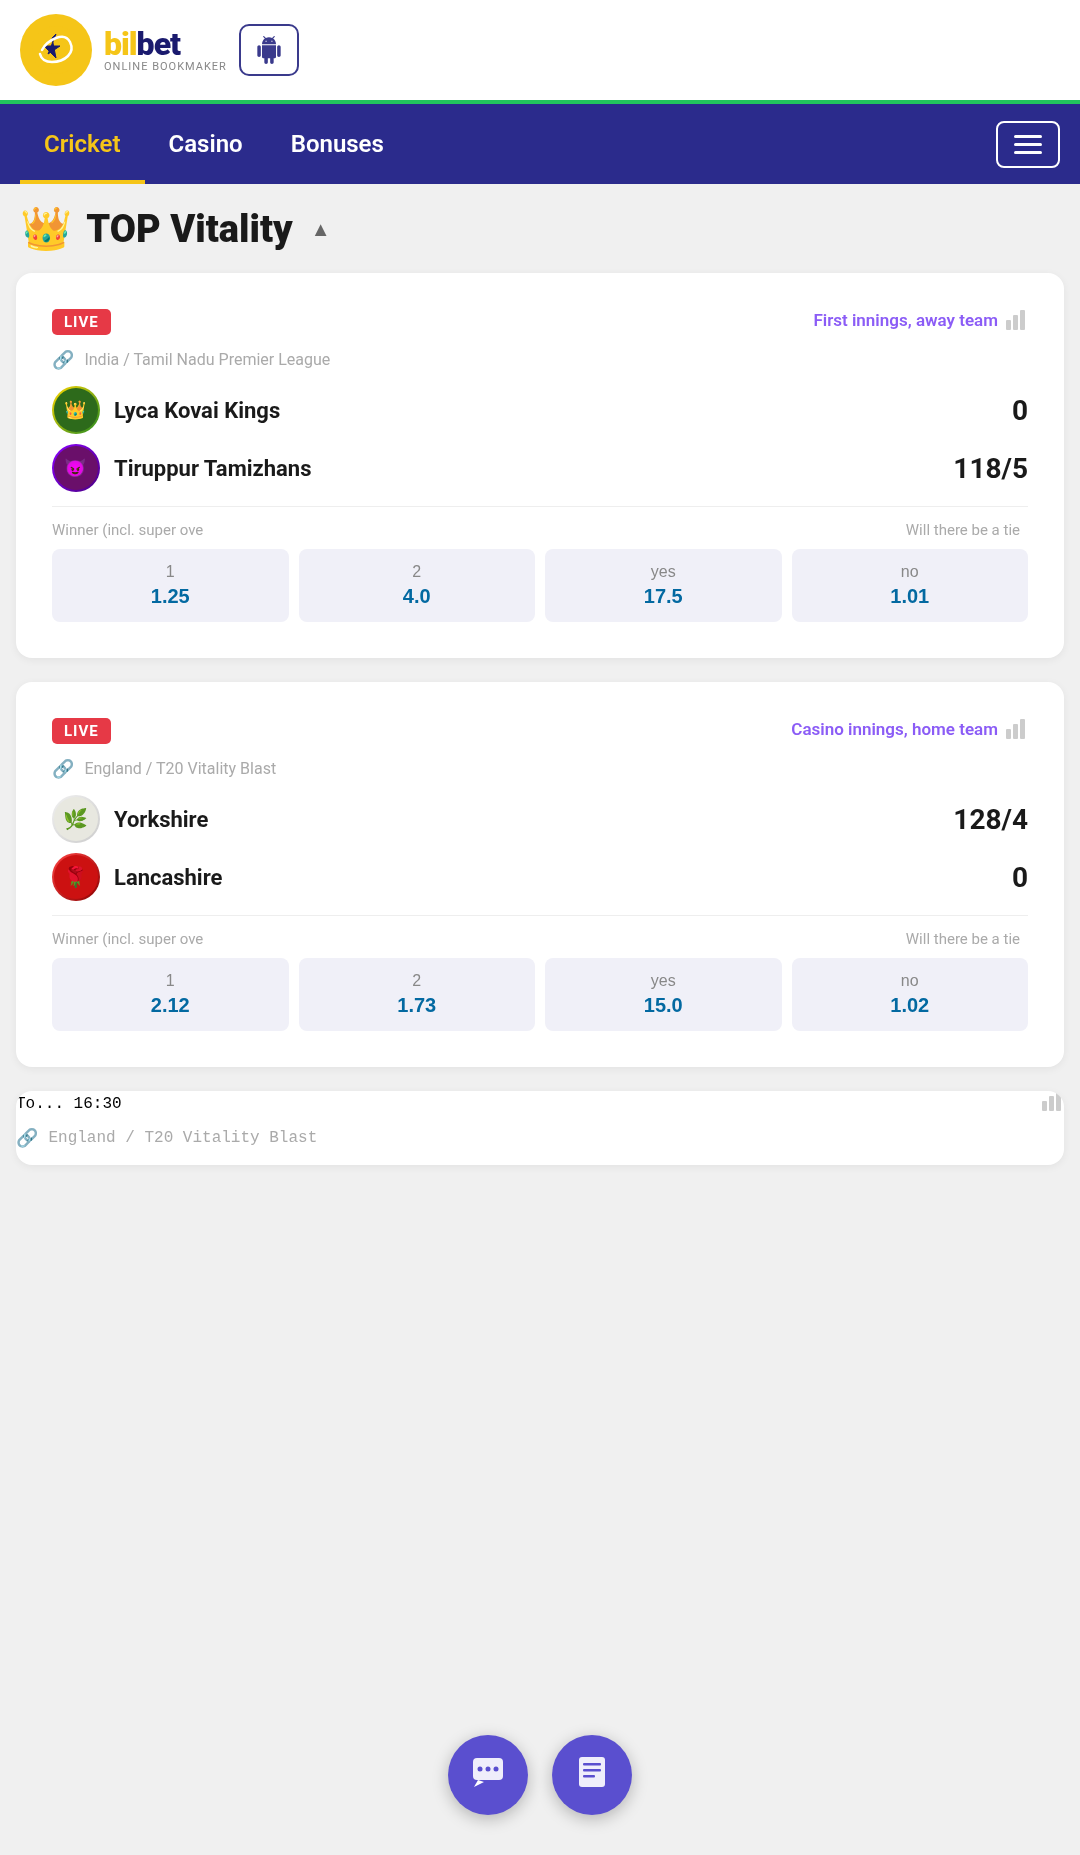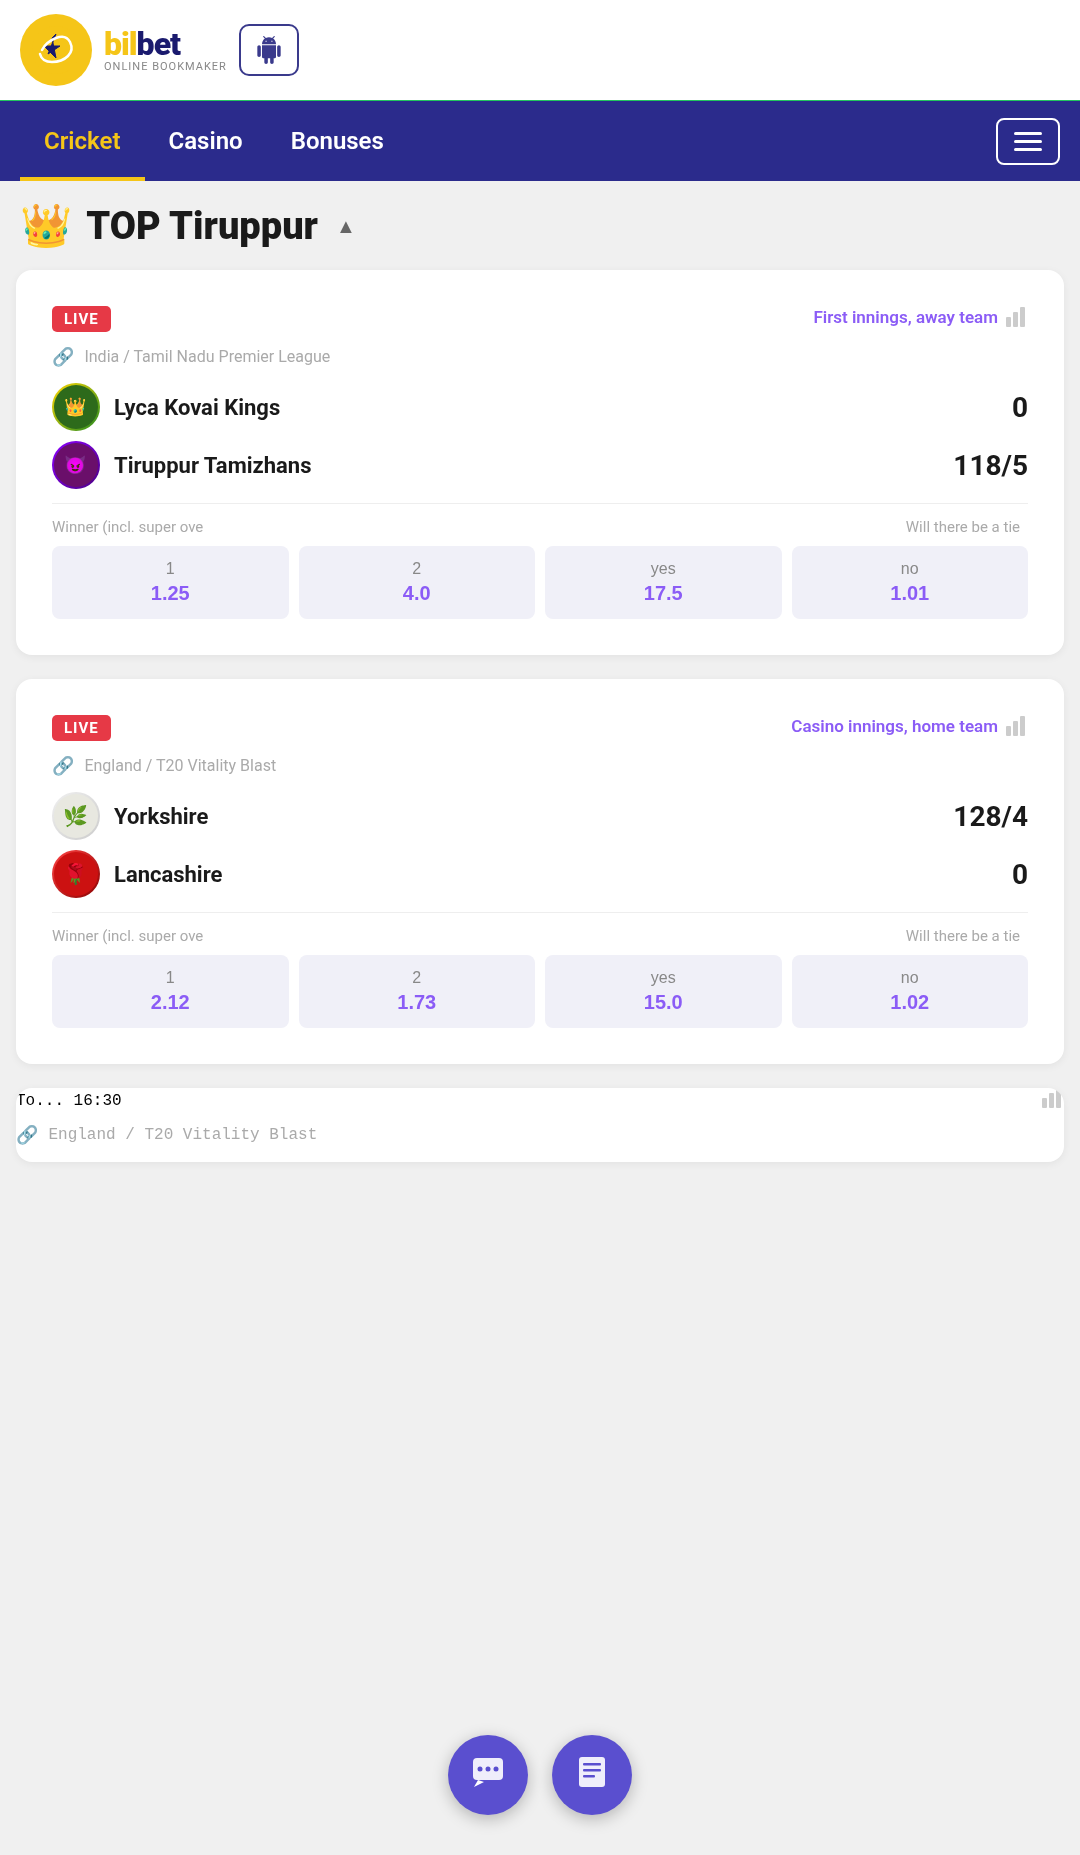--- a/index.html
+++ b/index.html
@@ -12,21 +12,21 @@
       margin: 0 auto;
     }
 
     
     .header {
       background: #ffffff;
       display: flex;
       align-items: center;
       justify-content: space-between;
       padding: 14px 20px;
-      border-bottom: 1px solid #22c55e;
+      border-bottom: 4px solid #22c55e;
     }
     .logo-area {
       display: flex;
       align-items: center;
       gap: 12px;
     }
     .logo-icon {
       width: 72px;
       height: 72px;
       background: #f5c518;
@@ -290,21 +290,21 @@
       cursor: pointer;
     }
     .bet-btn-label {
       font-size: 16px;
       color: #888;
       margin-bottom: 4px;
     }
     .bet-btn-odds {
       font-size: 20px;
       font-weight: 700;
-      color: #8b5cf6;
+      color: #0369a1;
     }
 
     
     .float-area {
       position: fixed;
       bottom: 40px;
       left: 50%;
       transform: translateX(-50%);
       display: flex;
       gap: 24px;
@@ -388,21 +388,21 @@
     <span></span>
     <span></span>
     <span></span>
   </button>
 </nav>
 
 <main class="main">
 
   <div class="section-title">
     <span class="crown-icon">👑</span>
-    <span class="section-title-text">TOP Tiruppur</span>
+    <span class="section-title-text">TOP Vitality</span>
     <span class="chevron-up">▲</span>
   </div>
 
   <div class="match-card">
     <div class="card-header">
       <span class="live-badge">LIVE</span>
       <div class="innings-info">
         <span>First innings, away team</span>
         <span class="bar-chart-icon">
           <svg width="22" height="20" viewBox="0 0 22 20" fill="none">

